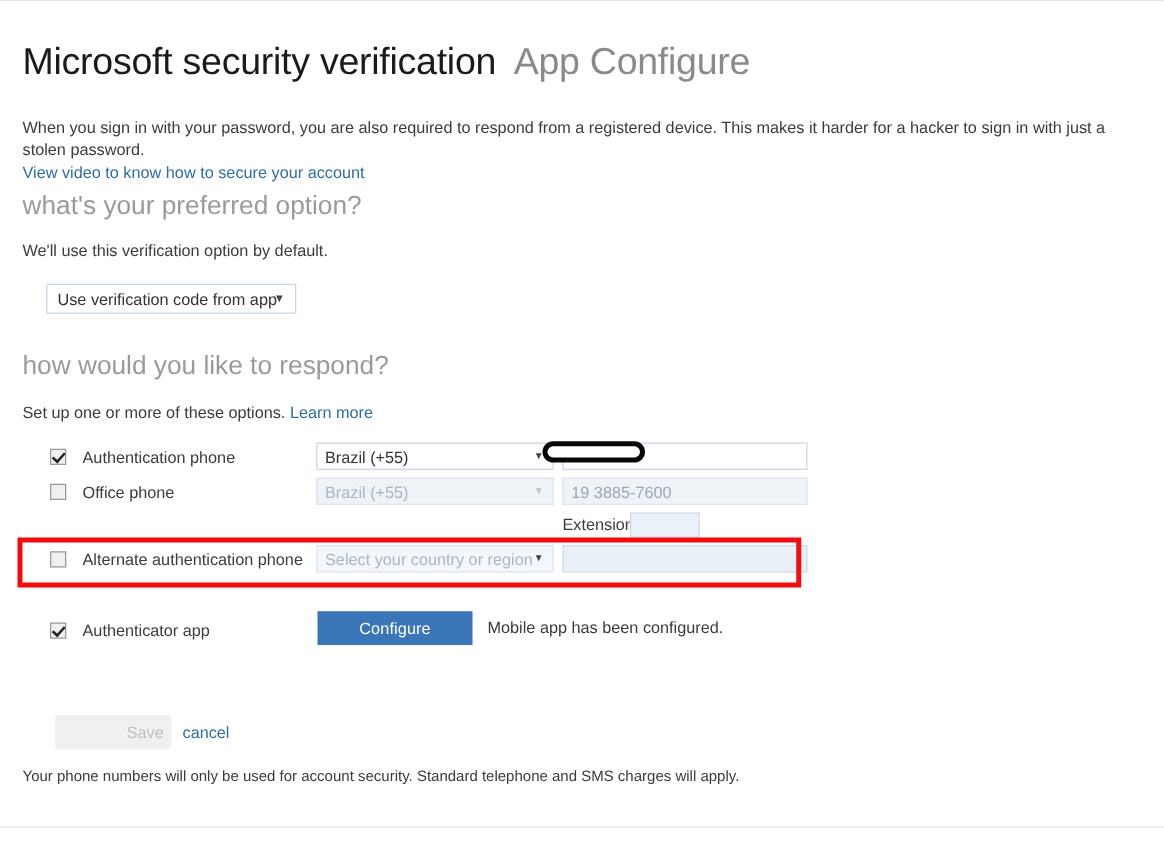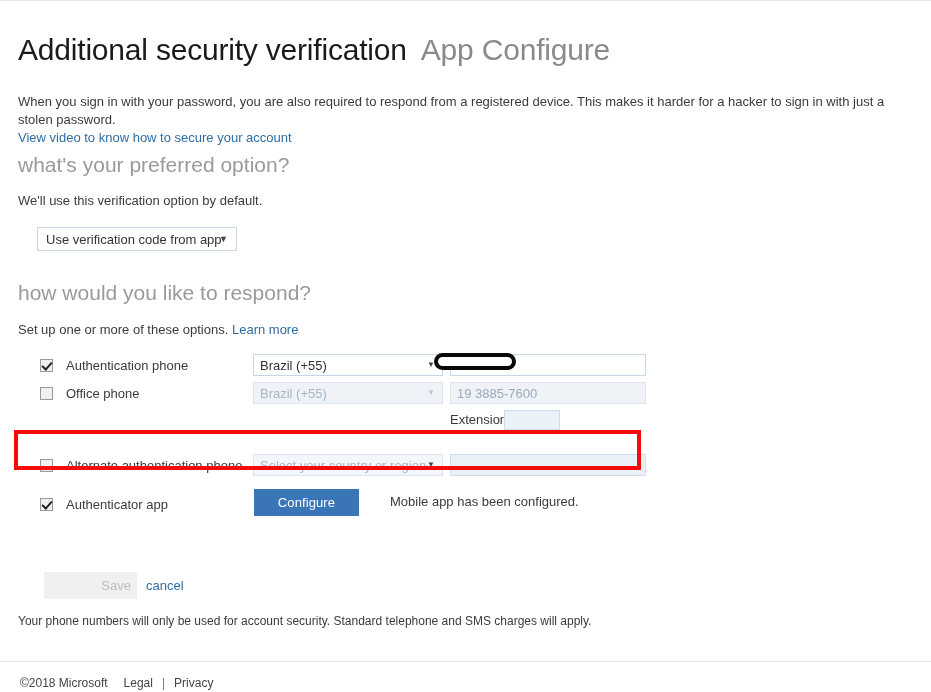--- a/index.html
+++ b/index.html
@@ -280,21 +280,21 @@
     position: absolute;
     top: 489px;
     left: 0;
     width: 900px;
     height: 28px;
   }
   .configure-btn {
     position: absolute;
     left: 236px;
     top: 0;
-    width: 105px;
+    width: 124px;
     height: 27px;
     background: #3a75b8;
     color: #ffffff;
     border: none;
     font-family: "Liberation Sans", sans-serif;
     font-size: 13px;
     cursor: pointer;
     letter-spacing: 0.1px;
   }
   .configured-note {
@@ -370,21 +370,21 @@
 </head>
 <body>
 
 <div class="page">
 
   <div class="topline"></div>
 
   <div class="content">
 
     <div class="title-row">
-      <span class="title-main">Additional security verification</span><span class="title-sub">App Configure</span>
+      <span class="title-main">Microsoft security verification</span><span class="title-sub">App Configure</span>
     </div>
 
     <div class="intro">
       <span>When you sign in with your password, you are also required to respond from a registered device. This makes it harder for a hacker to sign in with just a stolen password.</span><br>
       <a class="inline-link">View video to know how to secure your account</a>
     </div>
 
     <div class="section-head" id="head-preferred">what's your preferred option?</div>
     <div class="section-sub" id="sub-preferred">We'll use this verification option by default.</div>
 
@@ -429,21 +429,21 @@
         </div>
       </div>
 
       <div class="ext-row">
         <span class="ext-label">Extension</span>
         <div class="ext-input">
           <span></span>
         </div>
       </div>
 
-      <div class="opt-row" style="margin-top:18px;">
+      <div class="opt-row" style="margin-top:0;">
         <div class="opt-left">
           <span class="cb"></span>
           <span class="cb-label">Alternate authentication phone</span>
         </div>
         <div class="ctl-select placeholder">
           <span>Select your country or region</span>
           <span class="caret">▼</span>
         </div>
         <div class="ctl-input tinted">
           <span></span>
@@ -465,20 +465,14 @@
     <a class="cancel-link">cancel</a>
 
     <div class="disclaimer">Your phone numbers will only be used for account security. Standard telephone and SMS charges will apply.</div>
 
   </div>
 
   <div class="redaction"></div>
   <div class="red-box"></div>
 
   <div class="footer-rule"></div>
-  <div class="footer">
-    <span class="copy">©2018 Microsoft</span>
-    <a>Legal</a>
-    <span class="sep">|</span>
-    <a>Privacy</a>
-  </div>
 
 </div>
 
 </body></html>

